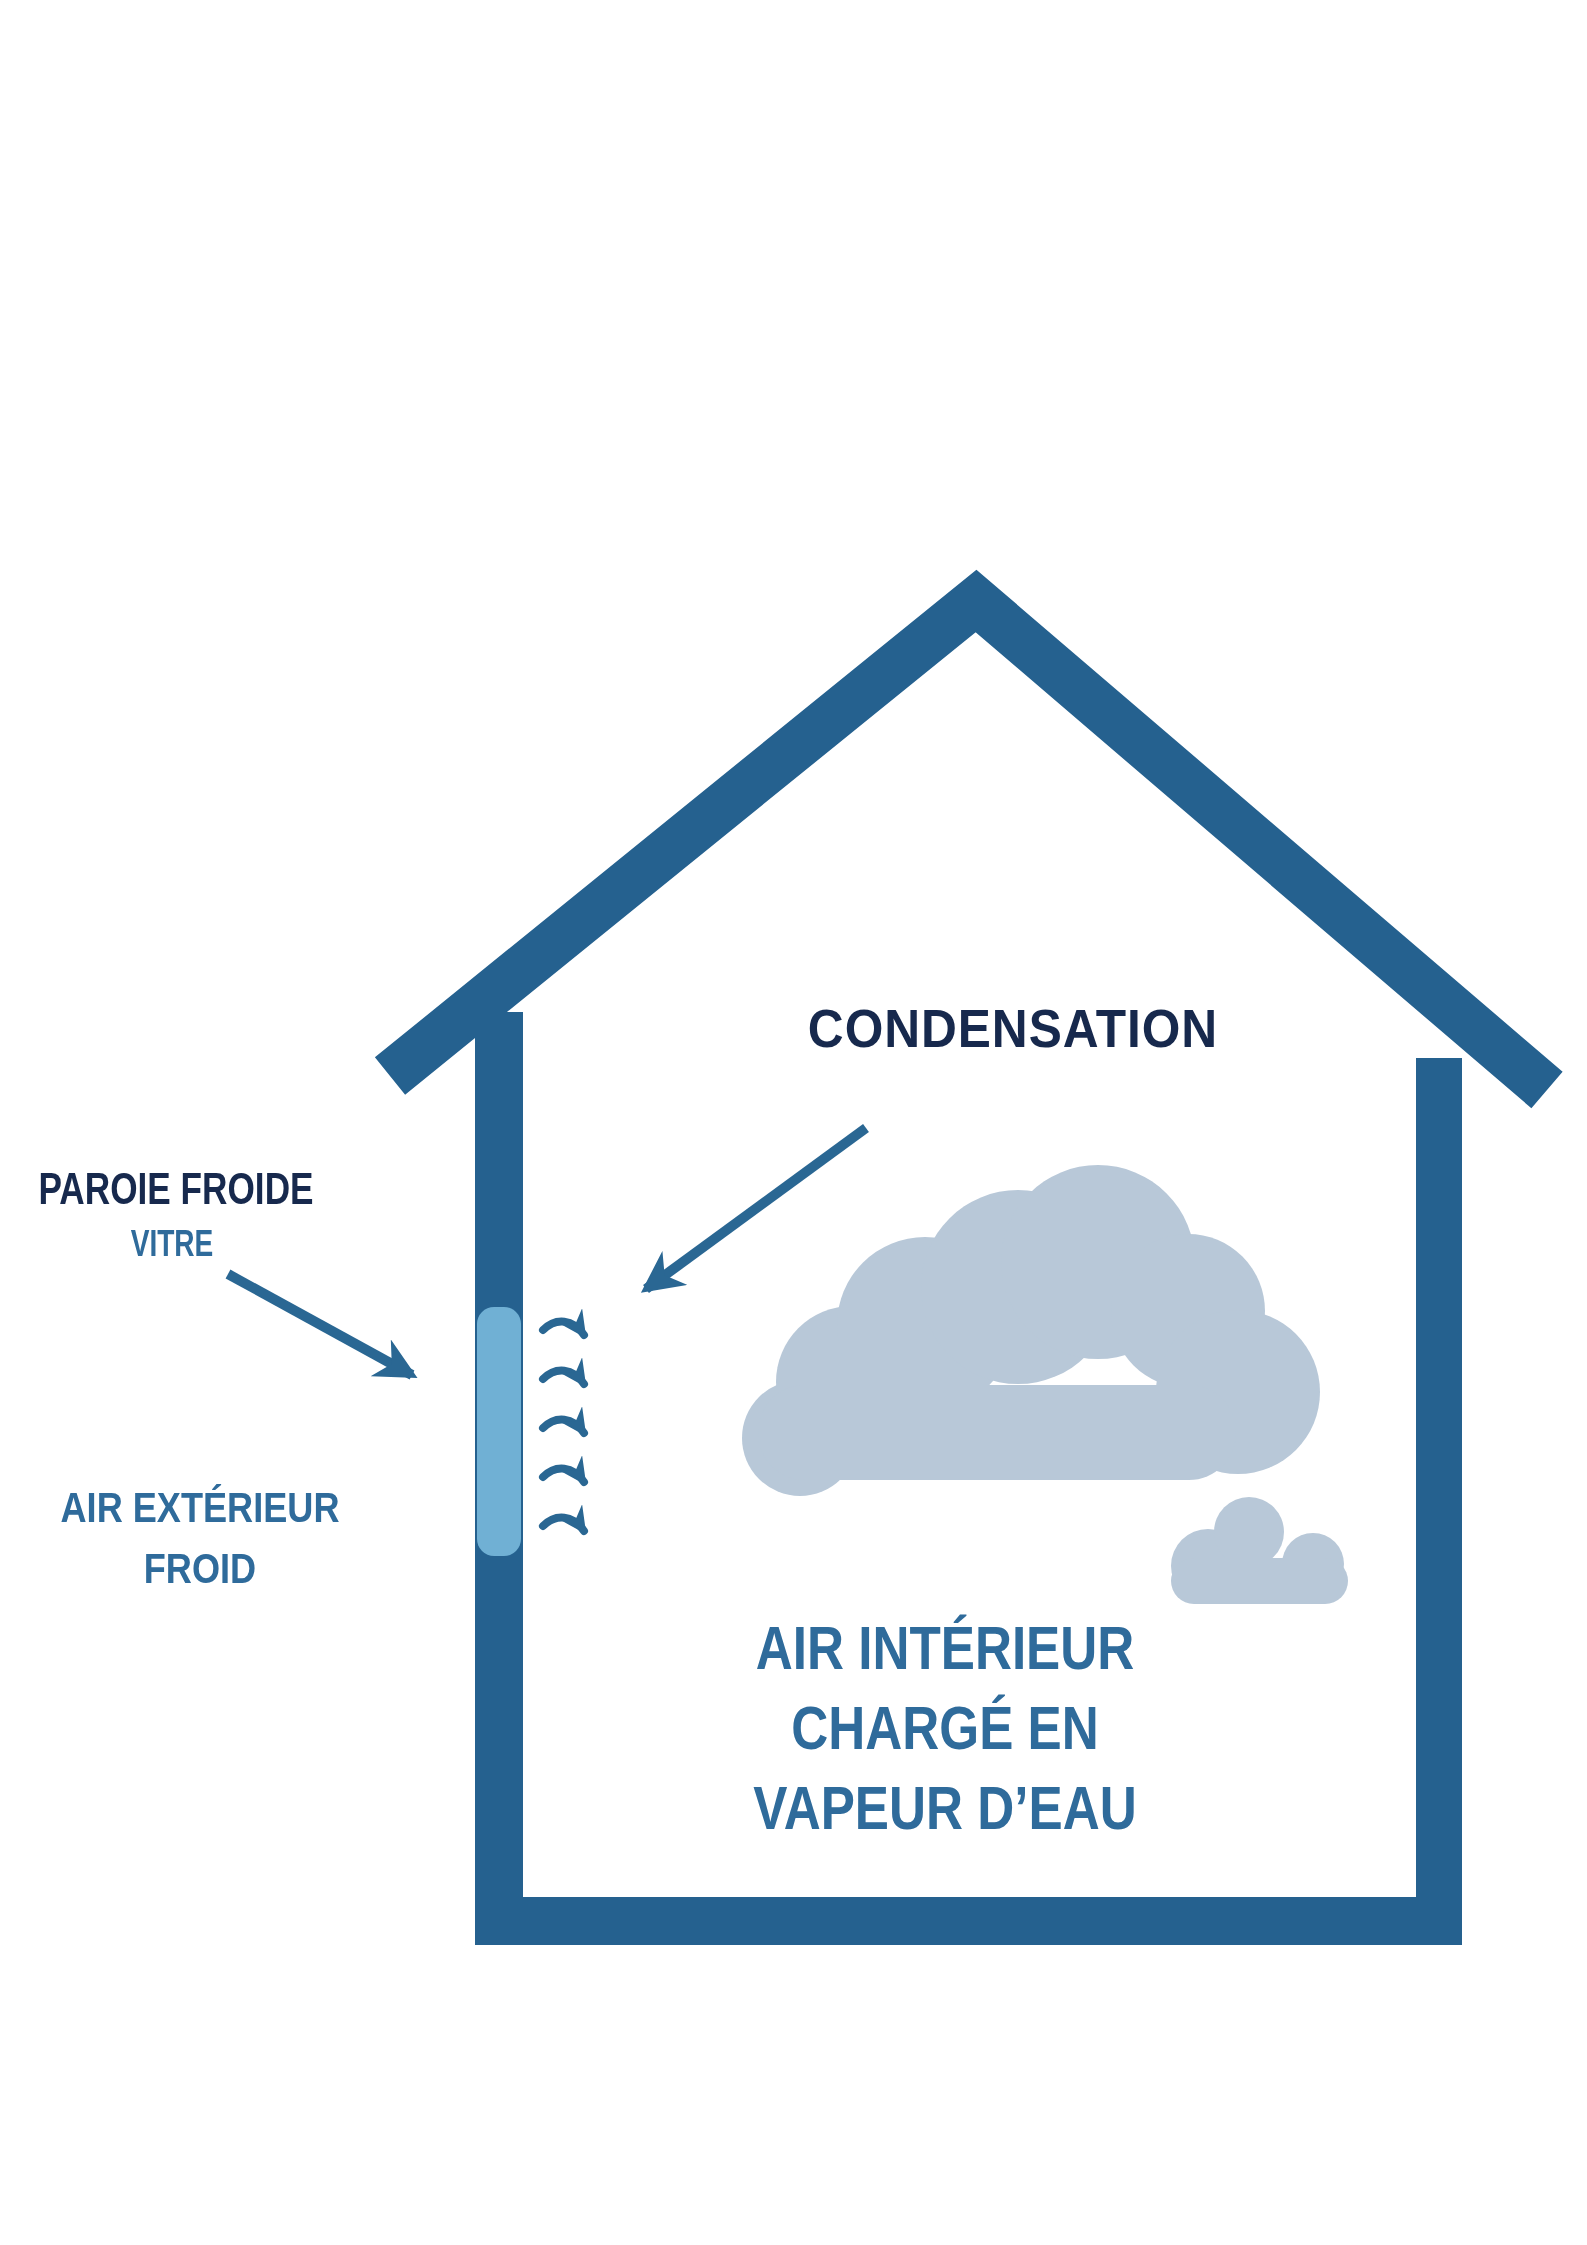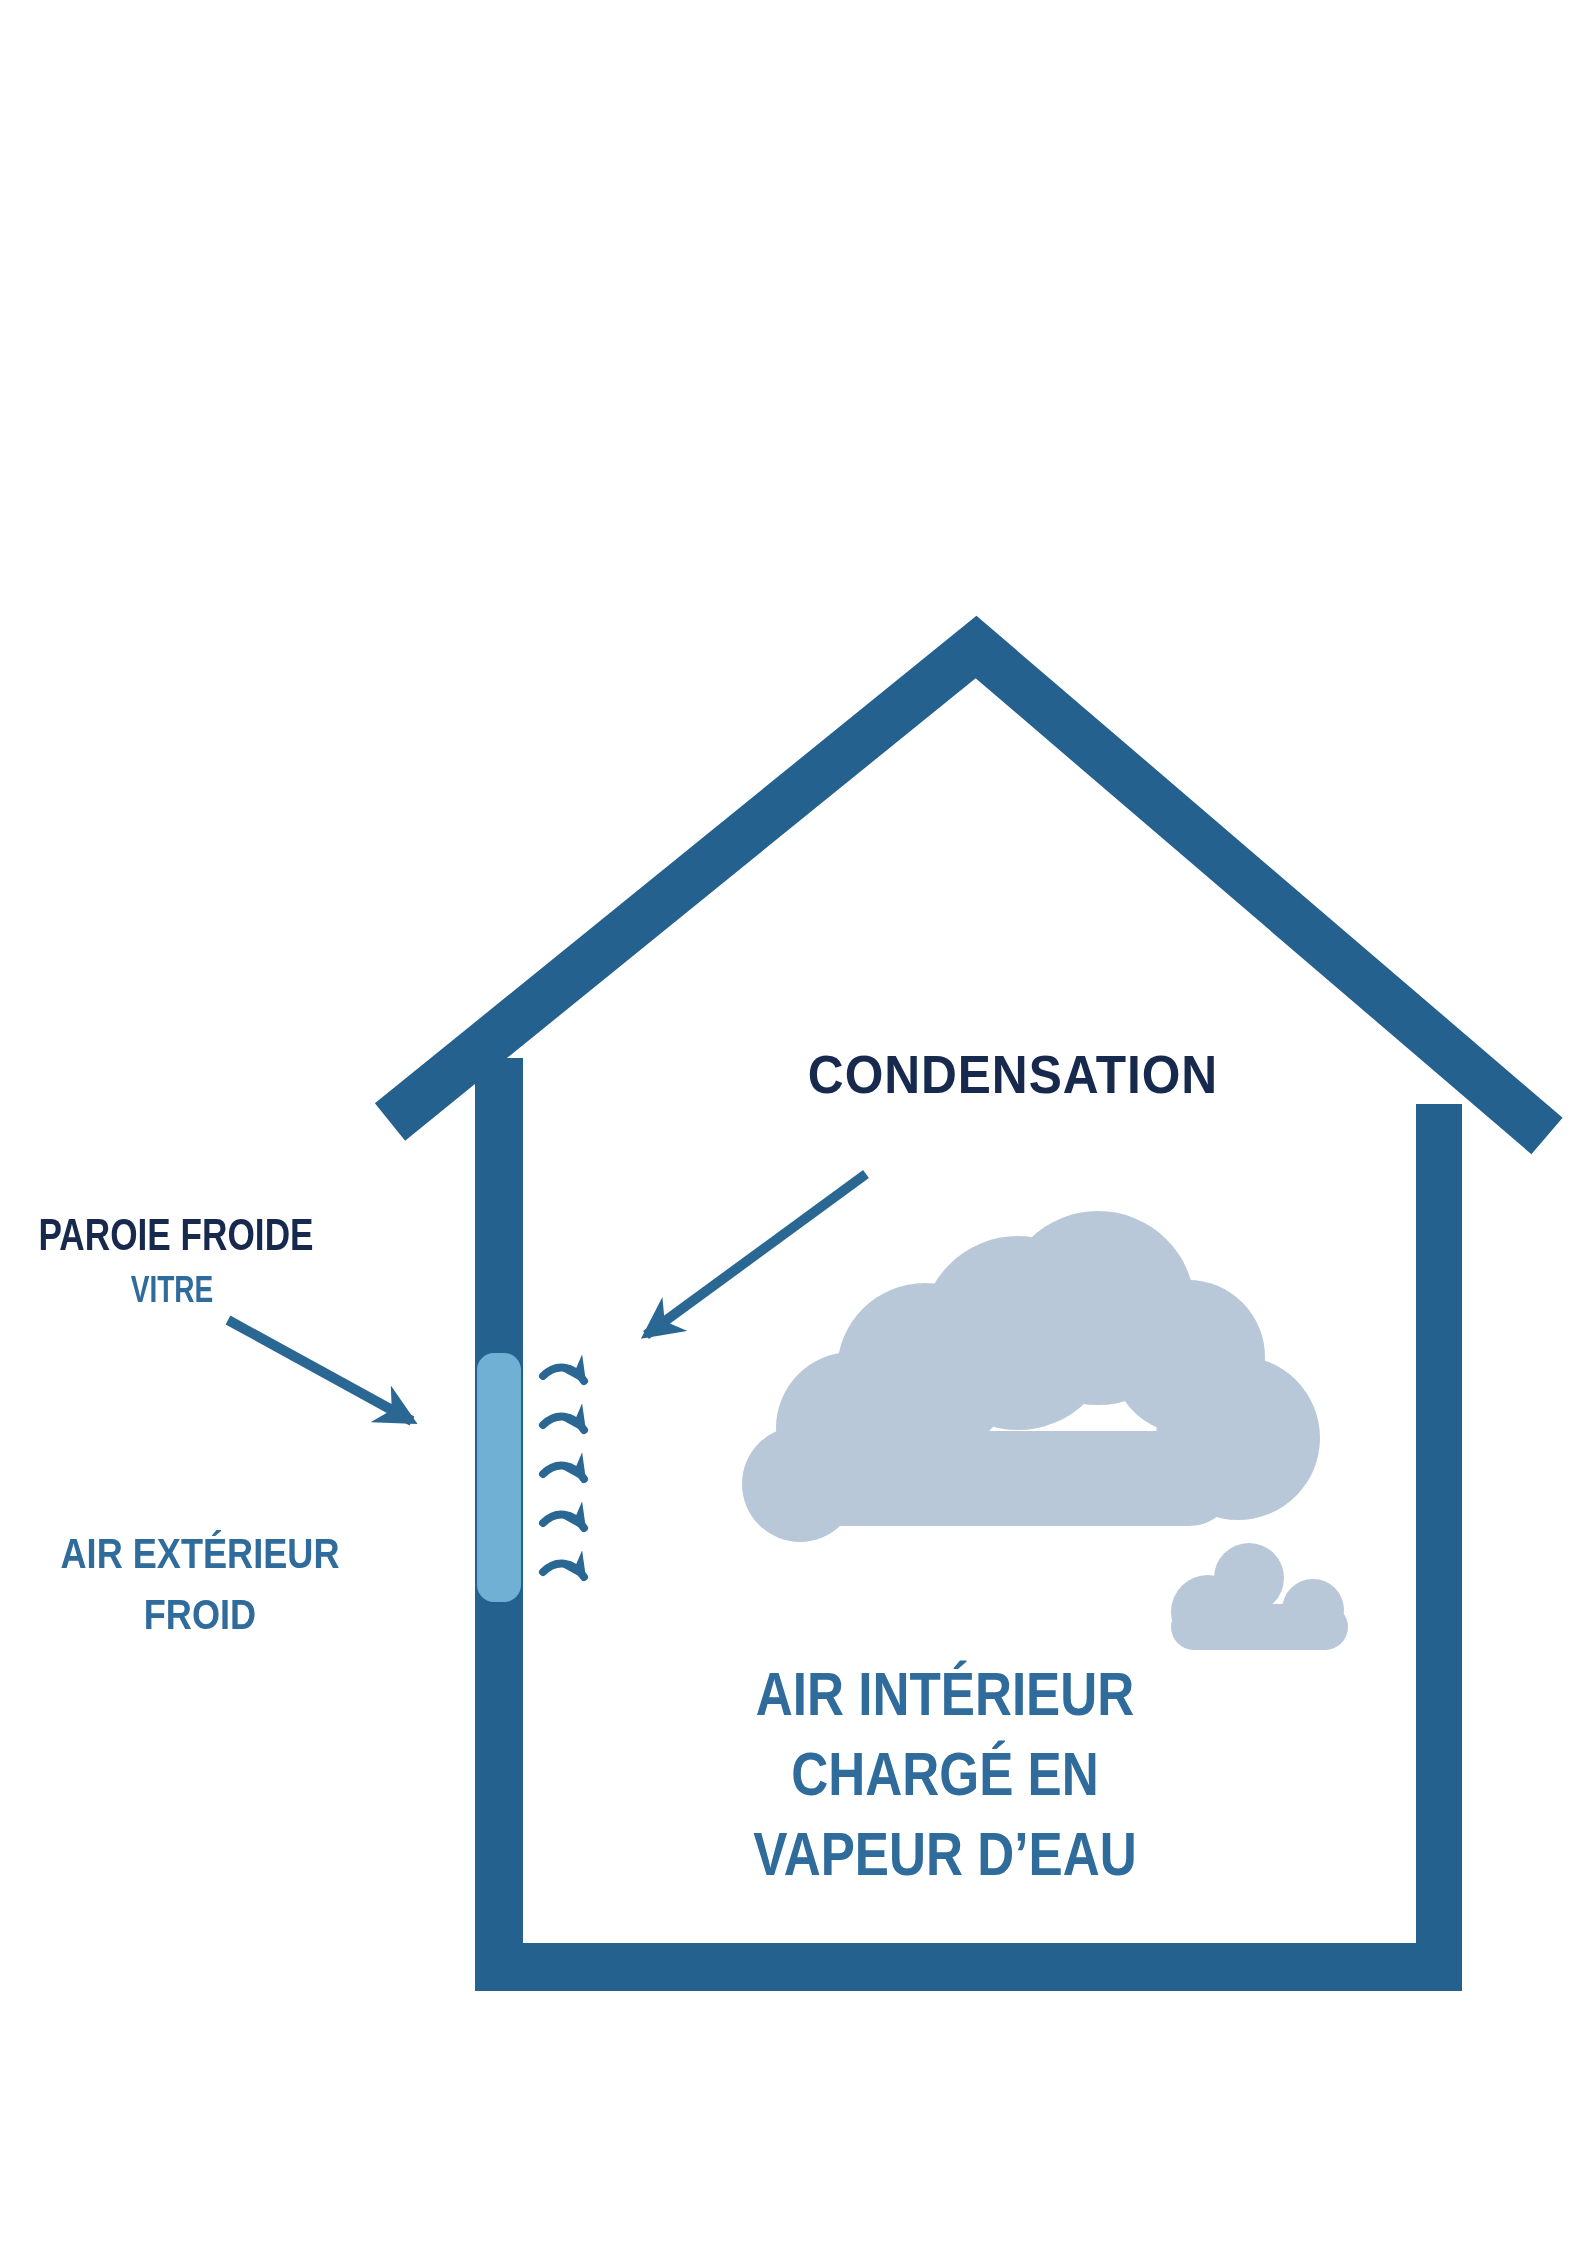--- a/index.html
+++ b/index.html
@@ -7,21 +7,20 @@
     padding: 0;
     background: #ffffff;
   }
   #canvas {
     position: relative;
     width: 1587px;
     height: 1945px;
     background: var(--background, #ffffff);
     overflow: hidden;
     font-family: "Liberation Sans", sans-serif;
-    margin-top: 46px;
   }
   #scene {
     position: absolute;
     inset: 0;
   }
   
   .house-stroke { stroke: var(--house, #25618f); fill: none; }
   .house-fill   { fill: var(--house, #25618f); }
   .window-fill  { fill: var(--window, #70b0d4); }
   .cloud-fill   { fill: var(--cloud, #b8c8d8); }

